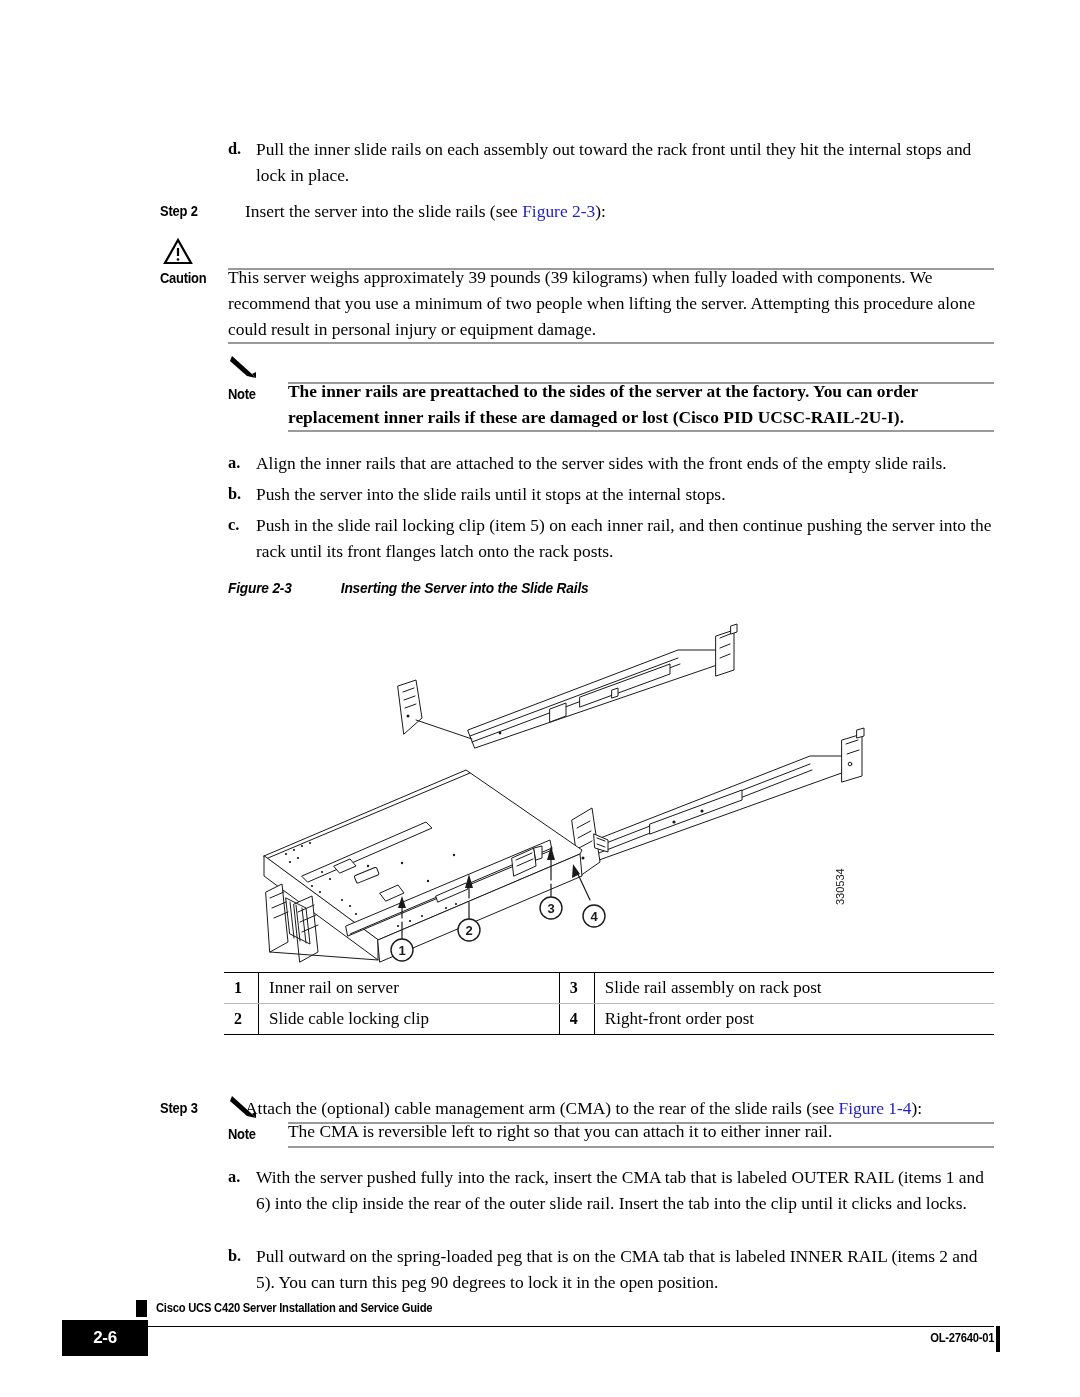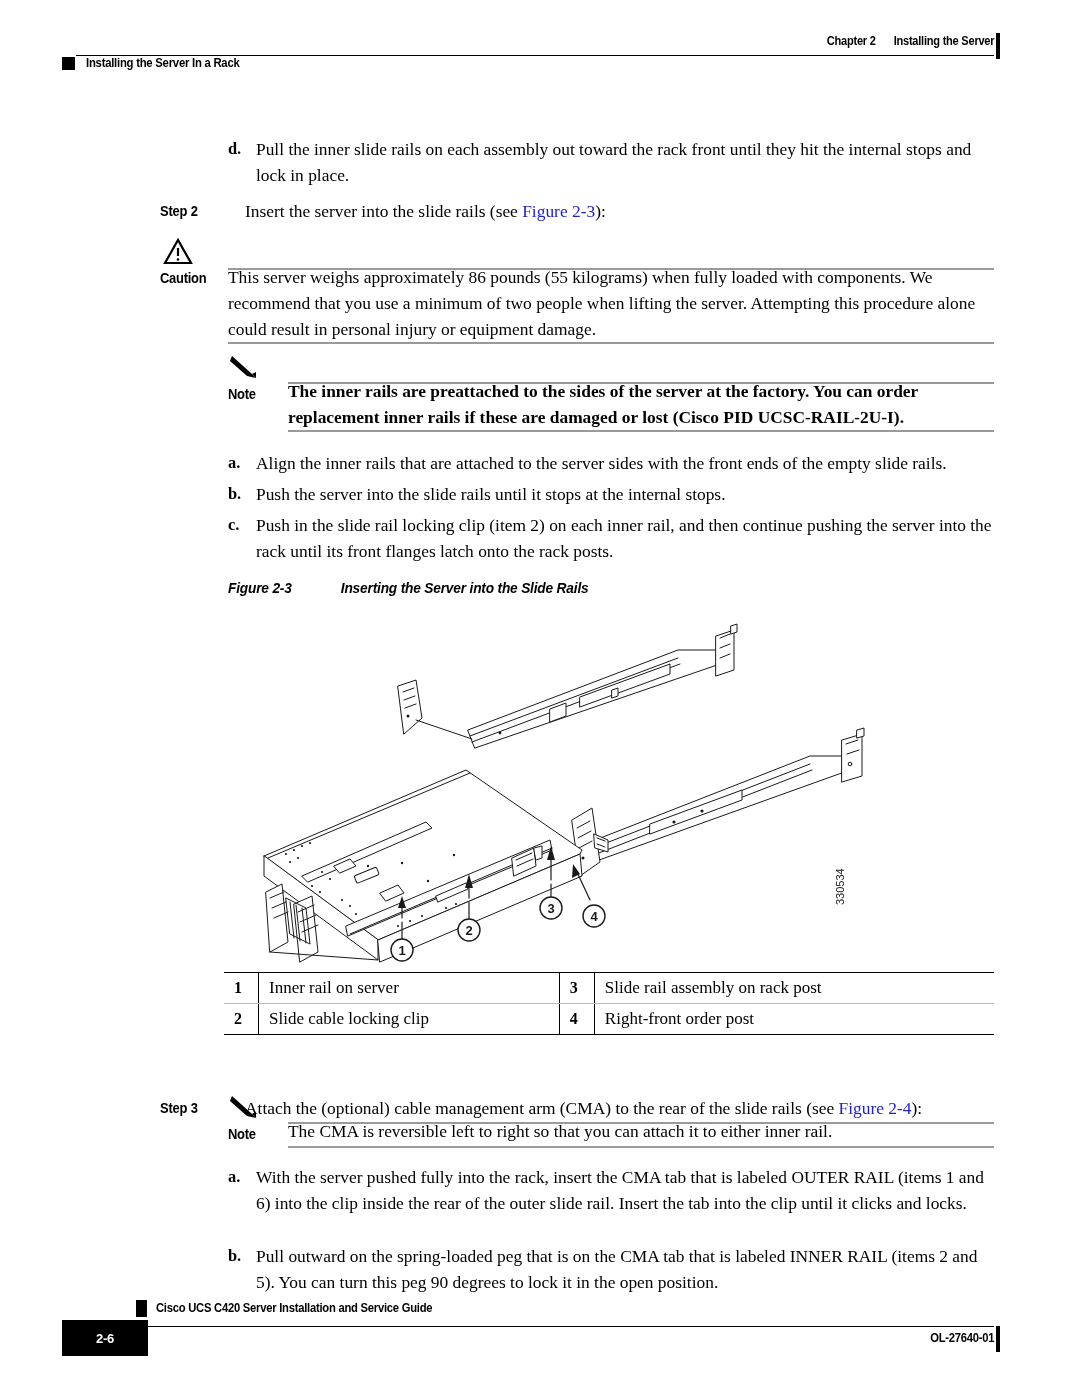--- a/index.html
+++ b/index.html
@@ -116,21 +116,21 @@
     font-family:"Liberation Sans", sans-serif;
     font-weight:bold; font-size:13.4px; letter-spacing:-0.3px;
     white-space:nowrap;
     transform:scaleX(0.84); transform-origin:left center;
   }
   .ftr-rule{position:absolute; left:76px; top:1326px; width:918px; height:1.4px; background:#000;}
   .ftr-page{
     position:absolute; left:62px; top:1320px; width:86px; height:36px;
     background:#000; color:#fff;
     font-family:"Liberation Sans", sans-serif;
-    font-weight:bold; font-size:13px;
+    font-weight:bold; font-size:17px;
     display:flex; align-items:center; justify-content:center;
     letter-spacing:-0.3px;
   }
   .ftr-doc{
     position:absolute; right:86px; top:1330px;
     font-family:"Liberation Sans", sans-serif;
     font-weight:bold; font-size:13.4px; letter-spacing:-0.3px;
     white-space:nowrap;
     transform:scaleX(0.84); transform-origin:right center;
   }
@@ -142,29 +142,20 @@
     font-size:11px; color:#222;
     transform:rotate(-90deg); transform-origin:left top;
     white-space:nowrap;
   }
 </style>
 </head>
 <body>
 
 <div class="page">
 
-  <div class="hdr">
-    <div class="hdr-right">
-      <span class="chp">Chapter 2</span><span>Installing the Server</span>
-    </div>
-    <div class="hdr-rule"></div>
-    <div class="hdr-bar"></div>
-    <div class="hdr-sq"></div>
-    <div class="hdr-left">Installing the Server In a Rack</div>
-  </div>
 
   <div class="alist body-txt" style="left:228px; top:136px; width:766px;">
     <span class="mk">d.</span>
     <span class="tx">Pull the inner slide rails on each assembly out toward the rack front until they hit the internal stops and lock in place.</span>
   </div>
 
   <div class="steprow body-txt" style="left:160px; top:198px; width:834px;">
     <span class="slabel">Step 2</span>
     <span class="stext"><span>Insert the server into the slide rails (see </span><span class="link">Figure 2-3</span><span>):</span></span>
   </div>
@@ -172,21 +163,21 @@
   <div class="admon" style="left:160px; top:236px; width:834px;">
     <div class="icon-wrap">
       <svg width="40" height="34" viewBox="0 0 40 34">
         <path d="M18 4 L5 27 L31 27 Z" fill="none" stroke="#000" stroke-width="2.2"></path>
         <line x1="18" y1="12" x2="18" y2="20" stroke="#000" stroke-width="2.2"></line>
         <circle cx="18" cy="23.5" r="1.3" fill="#000"></circle>
       </svg>
     </div>
     <div class="rule-top" style="left:68px; top:32px; width:766px;"></div>
     <div class="alabel" style="top:32px;">Caution</div>
-    <div class="atext body-txt" style="left:68px; top:28px; width:766px;">This server weighs approximately 86 pounds (55 kilograms) when fully loaded with components. We recommend that you use a minimum of two people when lifting the server. Attempting this procedure alone could result in personal injury or equipment damage.</div>
+    <div class="atext body-txt" style="left:68px; top:28px; width:766px;">This server weighs approximately 39 pounds (39 kilograms) when fully loaded with components. We recommend that you use a minimum of two people when lifting the server. Attempting this procedure alone could result in personal injury or equipment damage.</div>
     <div class="rule-bot" style="left:68px; top:106px; width:766px;"></div>
   </div>
 
   <div class="admon" style="left:228px; top:352px; width:766px;">
     <div class="icon-wrap">
       <svg width="40" height="32" viewBox="0 0 40 32">
         <path d="M4 4 L24 22 L28 26 L19 24 L2 9 Z" fill="#000"></path>
         <path d="M24 22 L28 26 L28 20 Z" fill="#000"></path>
       </svg>
     </div>
@@ -199,21 +190,21 @@
   <div class="alist body-txt" style="left:228px; top:450px; width:766px;">
     <span class="mk">a.</span>
     <span class="tx">Align the inner rails that are attached to the server sides with the front ends of the empty slide rails.</span>
   </div>
   <div class="alist body-txt" style="left:228px; top:481px; width:766px;">
     <span class="mk">b.</span>
     <span class="tx">Push the server into the slide rails until it stops at the internal stops.</span>
   </div>
   <div class="alist body-txt" style="left:228px; top:512px; width:766px;">
     <span class="mk">c.</span>
-    <span class="tx">Push in the slide rail locking clip (item 2) on each inner rail, and then continue pushing the server into the rack until its front flanges latch onto the rack posts.</span>
+    <span class="tx">Push in the slide rail locking clip (item 5) on each inner rail, and then continue pushing the server into the rack until its front flanges latch onto the rack posts.</span>
   </div>
 
   <div class="figcap">
     <span class="num">Figure 2-3</span><span>Inserting the Server into the Slide Rails</span>
   </div>
 
   <div class="figure">
     <svg width="640" height="360" viewBox="0 0 640 360">
       <g fill="none" stroke="#1a1a1a" stroke-width="1" stroke-linejoin="round" stroke-linecap="round">
 
@@ -387,21 +378,21 @@
         <td class="txt divl">Slide cable locking clip</td>
         <td class="n divl">4</td>
         <td class="txt divl">Right-front order post</td>
       </tr>
     </tbody>
       </table>
   </div>
 
   <div class="steprow body-txt" style="left:160px; top:1053px; width:834px;margin-top:42px;">
     <span class="slabel">Step 3</span>
-    <span class="stext"><span>Attach the (optional) cable management arm (CMA) to the rear of the slide rails (see </span><span class="link">Figure 2-4</span><span>):</span></span>
+    <span class="stext"><span>Attach the (optional) cable management arm (CMA) to the rear of the slide rails (see </span><span class="link">Figure 1-4</span><span>):</span></span>
   </div>
 
   <div class="admon" style="left:228px; top:1092px; width:766px;">
     <div class="icon-wrap">
       <svg width="40" height="32" viewBox="0 0 40 32">
         <path d="M4 4 L24 22 L28 26 L19 24 L2 9 Z" fill="#000"></path>
         <path d="M24 22 L28 26 L28 20 Z" fill="#000"></path>
       </svg>
     </div>
     <div class="rule-top" style="left:60px; top:30px; width:706px;"></div>

